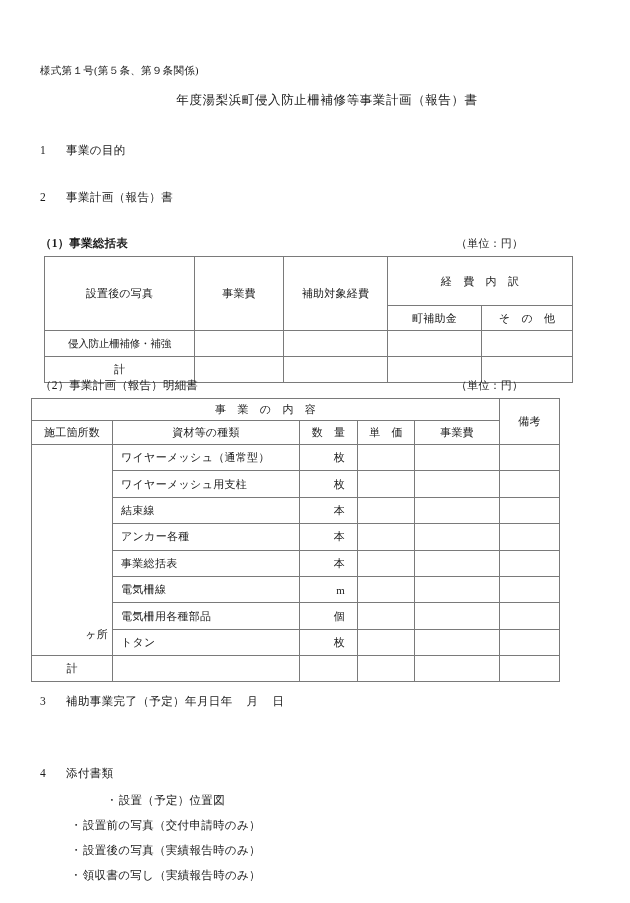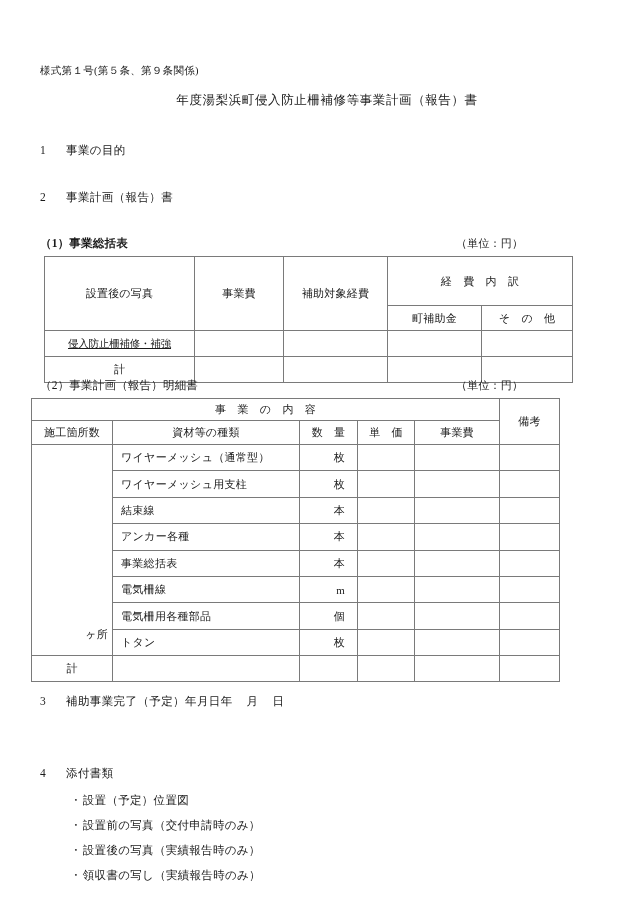--- a/index.html
+++ b/index.html
@@ -94,20 +94,21 @@
     top: 788px;
     margin: 0;
     padding: 0;
     list-style: none;
   }
   .attach-list li {
     font-size: 11.5px;
     letter-spacing: 0.3px;
     line-height: 25px;
     white-space: nowrap;
+    text-align: center;
   }
   .attach-list li .dot { margin-right: 1px; }
 
   
   table.form-table {
     position: absolute;
     border-collapse: collapse;
     table-layout: fixed;
     font-size: 11px;
     background: #fff;
@@ -131,21 +132,20 @@
     width: 528px;
   }
   #summary-table .h-row td { height: 48px; }
   #summary-table .h-top { height: 24px; }
   #summary-table .h-bot { height: 24px; }
   #summary-table .body-row td { height: 25px; }
   #summary-table .cat-cell {
     font-size: 10.5px;
     letter-spacing: -0.2px;
     padding: 0 1px;
-    text-decoration: underline;
   }
 
   
   #detail-table {
     left: 31px;
     top: 398px;
     width: 528px;
   }
   #detail-table .hdr-span { height: 21px; }
   #detail-table .hdr-sub td { height: 23px; }

